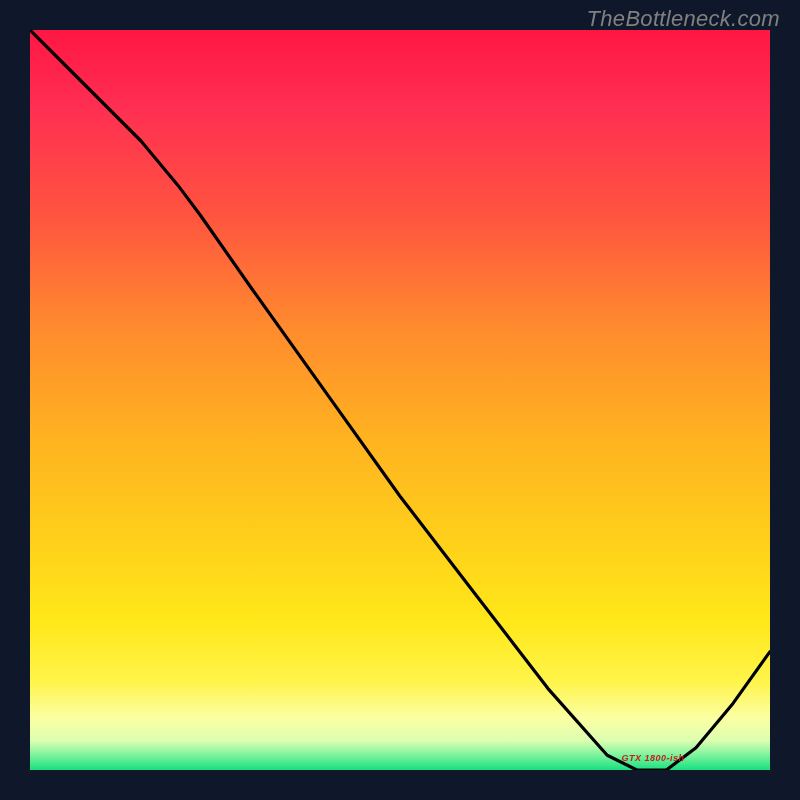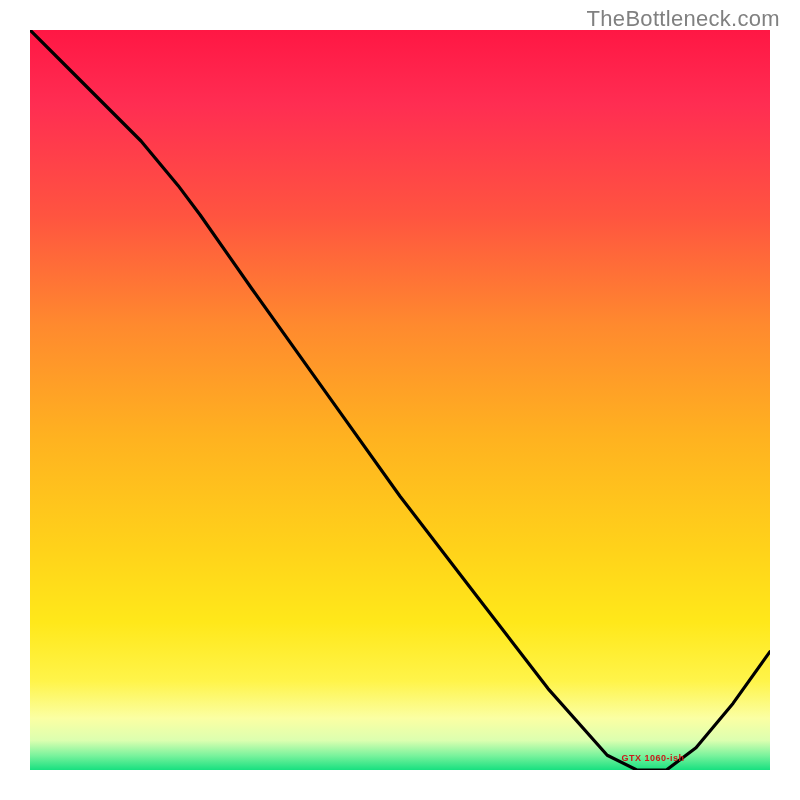--- a/index.html
+++ b/index.html
@@ -8,21 +8,22 @@
     width: 800px;
     height: 800px;
     background: #000;
     overflow: hidden;
     font-family: Arial, Helvetica, sans-serif;
   }
   .canvas {
     position: relative;
     width: 800px;
     height: 800px;
-    background: #ffffff;
+    background: #0f172a;
+    font-style: italic;
   }
   .attribution {
     position: absolute;
     top: 6px;
     right: 20px;
     color: #808080;
     font-size: 22px;
     letter-spacing: 0.3px;
     font-weight: 400;
   }
@@ -79,16 +80,16 @@
 
   <div class="attribution">TheBottleneck.com</div>
 
   <div class="plot-frame">
     <div class="gradient"></div>
 
     <svg class="curve" viewBox="0 0 740 740" preserveAspectRatio="none">
       <path id="curve-path" fill="none" stroke="#000" stroke-width="3.2" stroke-linejoin="round" stroke-linecap="round" d="M0.0 0.0 L37.0 37.0 L74.0 74.0 L111.0 111.0 L148.0 155.4 L170.2 185.0 L222.0 259.0 L296.0 362.6 L370.0 466.2 L444.0 562.4 L518.0 658.6 L577.2 725.2 L606.8 740.0 L636.4 740.0 L666.0 717.8 L703.0 673.4 L740.0 621.6"></path>
     </svg>
 
-    <div id="marker" class="marker" style="left: 591.6px; top: 722.9px;">GTX 1060-ish</div>
+    <div id="marker" class="marker" style="left: 591.6px; top: 722.9px;">GTX 1800-ish</div>
   </div>
 
 </div>
 
 </body></html>

